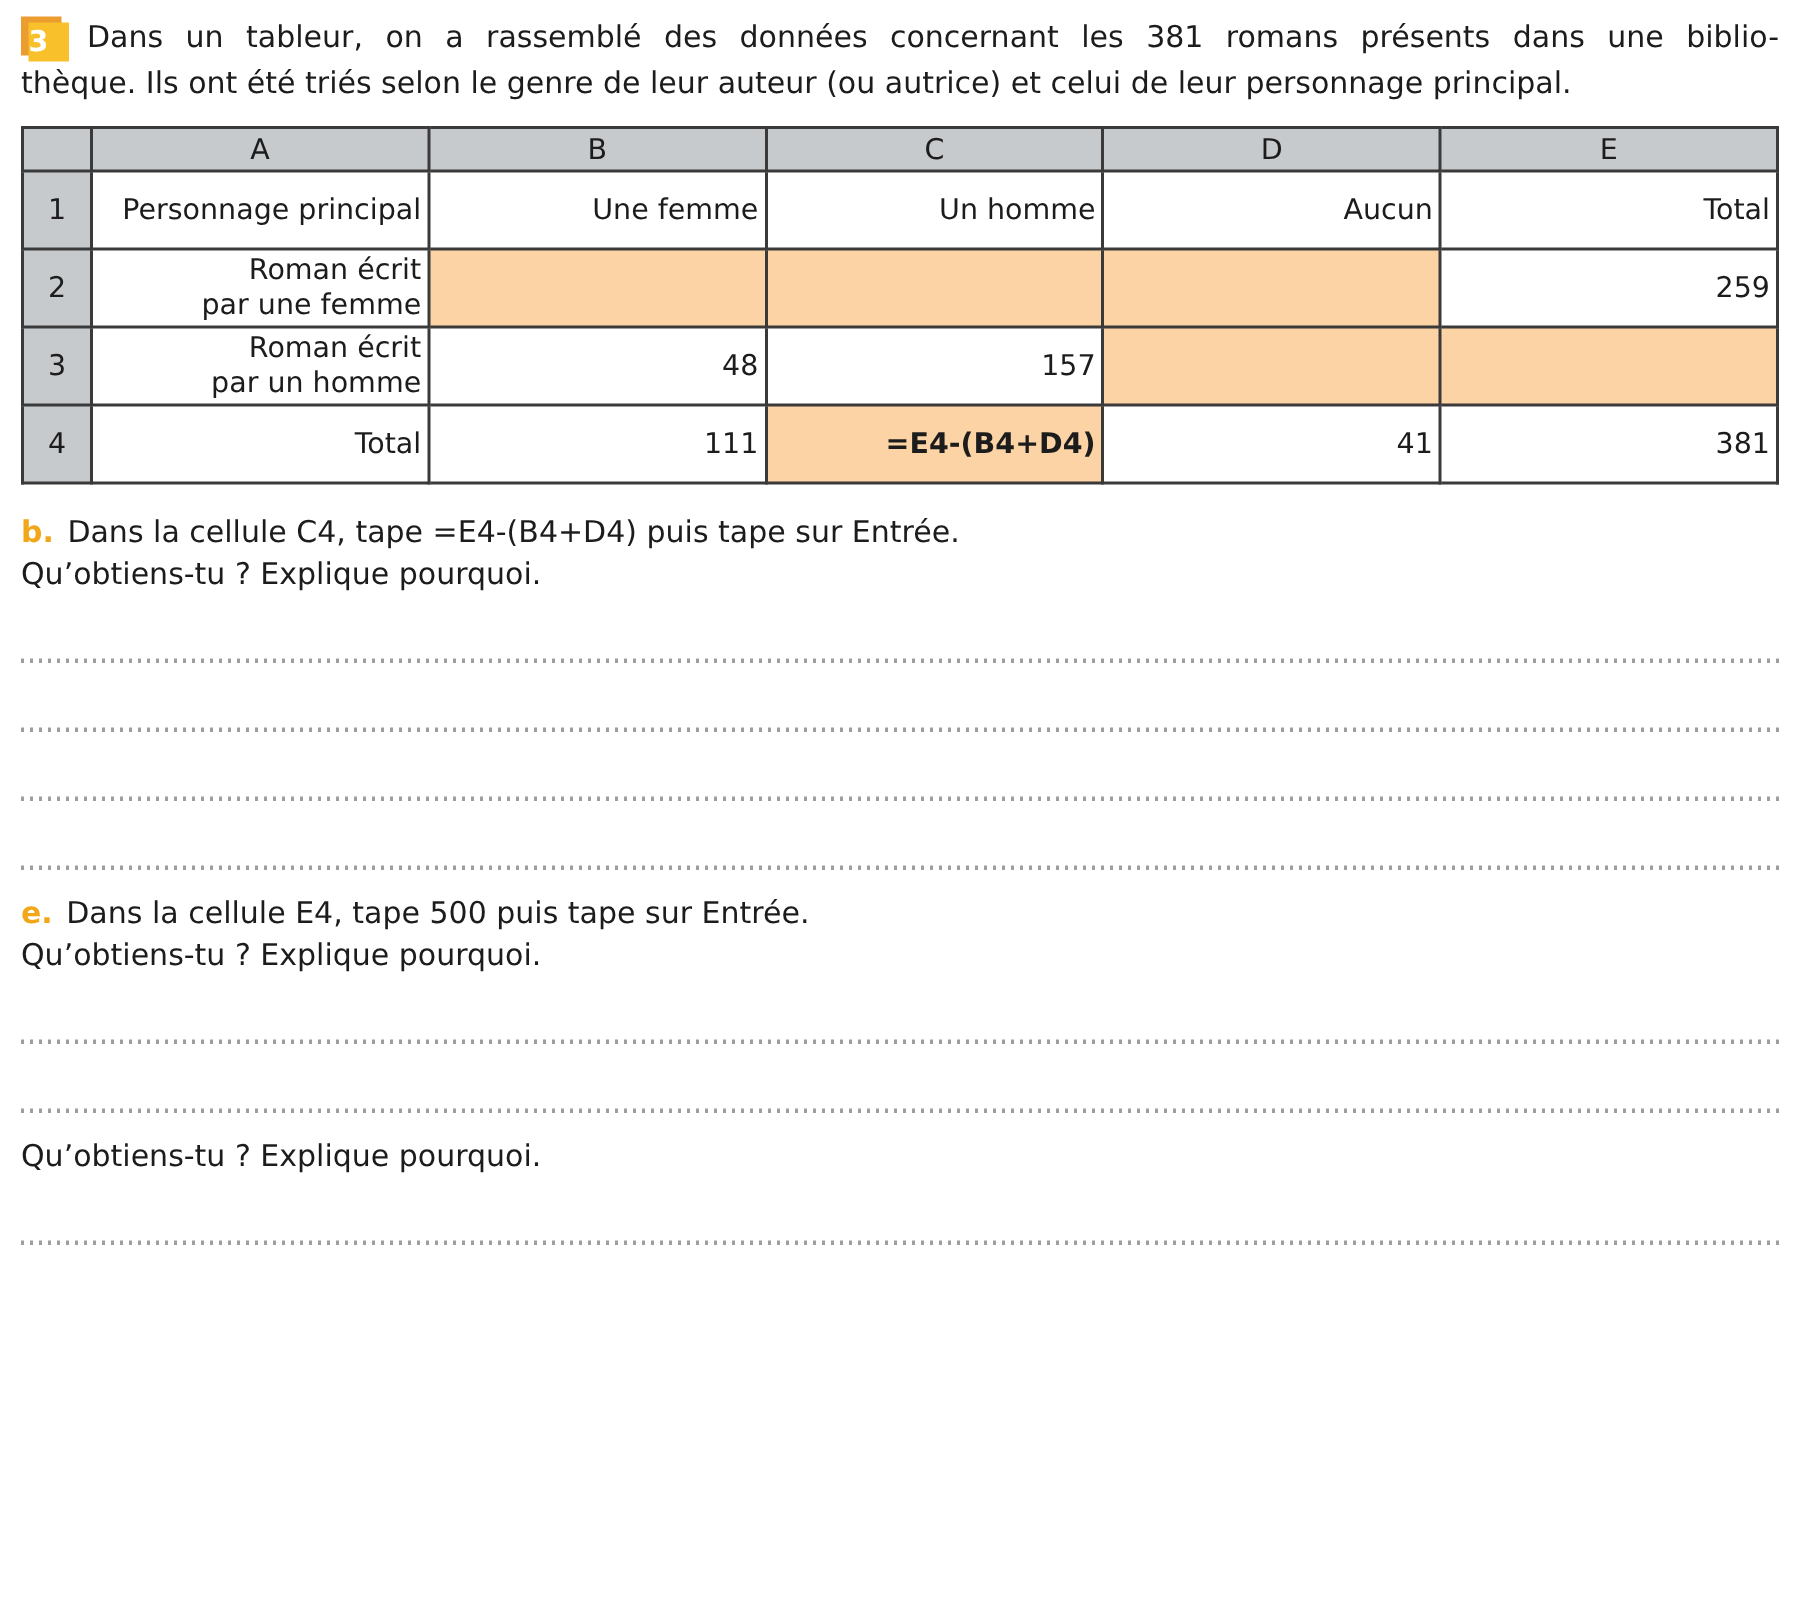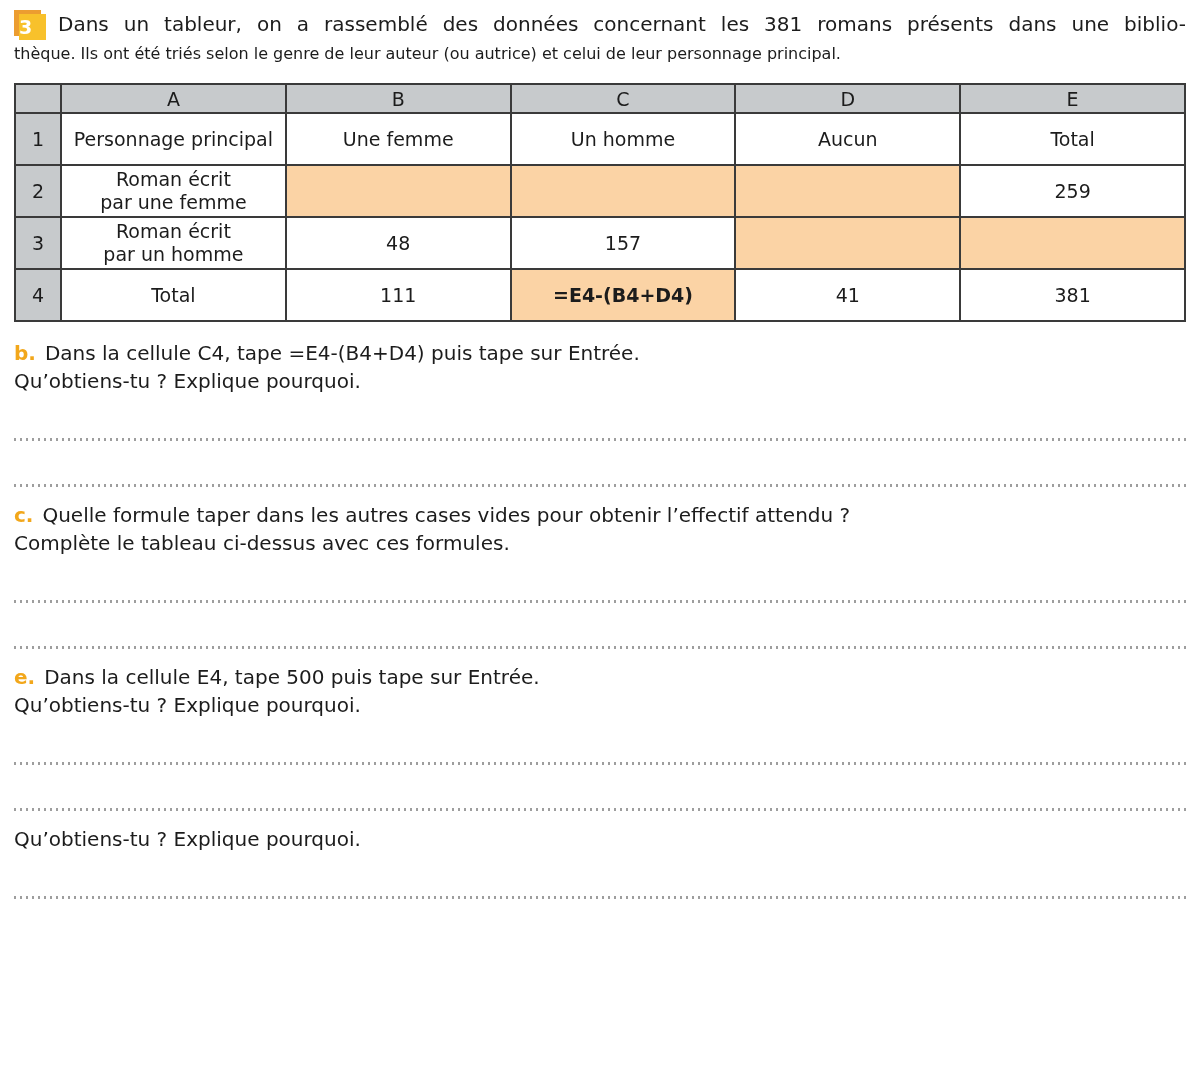--- a/index.html
+++ b/index.html
@@ -18,21 +18,21 @@
     width:1200px;height:1073px;overflow:hidden;
     padding:10px 14px 0 14px;
     background:#ffffff;color:var(--text-dark);
     font-family:"DejaVu Sans","Liberation Sans",sans-serif;
   }
   
   .intro-line1{
     margin:0;font-size:20px;line-height:28px;
     text-align:justify;text-align-last:justify;
   }
-  .intro-line2{margin:0;font-size:16px;line-height:28px;}
+  .intro-line2{margin:0;font-size:20px;line-height:28px;}
   .badge{
     display:inline-block;width:27px;height:26px;margin:0 12px 0 5px;
     background:var(--accent-yellow);color:#fff;
     font-weight:bold;font-size:19px;line-height:26px;text-align:center;
     box-shadow:-5px -4px 0 var(--accent-orange-shadow);
     vertical-align:-3px;
   }
   
   table{
     border-collapse:collapse;table-layout:fixed;width:100%;
@@ -42,21 +42,21 @@
   th,td{border:2px solid var(--border-dark);padding:0 4px;}
   thead th{
     height:29px;background:var(--header-gray);
     font-size:19px;font-weight:normal;text-align:center;
   }
   tbody th.rowhead{
     background:var(--header-gray);font-weight:normal;
     font-size:19px;text-align:center;
   }
   tbody td{
-    height:52px;text-align:center;font-size:19px;
+    height:52px;text-align:right;font-size:19px;
     white-space:pre-line;line-height:23px;background:#fff;
   }
   tbody td.orange{background:var(--cell-orange);}
   tbody td.bold{font-weight:bold;}
   
   #questions{margin-top:17px;}
   .question{margin-top:11px;}
   .question.after-dotted{margin-top:14px;}
   .qline{font-size:20px;line-height:28px;}
   .qline.justify{text-align:justify;text-align-last:justify;}
@@ -128,24 +128,20 @@
 
 <div id="questions">
     <div class="question">
     </div>
     <div class="question">
       <div class="qline"><span class="qlabel">b.</span><span>Dans la cellule </span><span class="bold">C4</span><span>, tape </span><span class="bold">=E4-(B4+D4)</span><span> puis tape sur </span><span class="bold">Entrée</span><span>.</span></div>
       <div class="qline"><span>Qu’obtiens-tu ? Explique pourquoi.</span></div>
     </div>
     <div class="dotted"></div>
     <div class="dotted"></div>
-    <div class="question after-dotted">
-      <div class="qline"><span class="qlabel">c.</span><span>Quelle formule taper dans les autres cases vides pour obtenir l’effectif attendu ?</span></div>
-      <div class="qline"><span>Complète le tableau ci-dessus avec ces formules.</span></div>
-    </div>
     <div class="dotted"></div>
     <div class="dotted"></div>
     <div class="question after-dotted">
       <div class="qline"><span class="qlabel">e.</span><span>Dans la cellule </span><span class="bold">E4</span><span>, tape </span><span class="bold">500</span><span> puis tape sur </span><span class="bold">Entrée</span><span>.</span></div>
       <div class="qline"><span>Qu’obtiens-tu ? Explique pourquoi.</span></div>
     </div>
     <div class="dotted"></div>
     <div class="dotted"></div>
     <div class="question after-dotted">
       <div class="qline"><span>Qu’obtiens-tu ? Explique pourquoi.</span></div>

